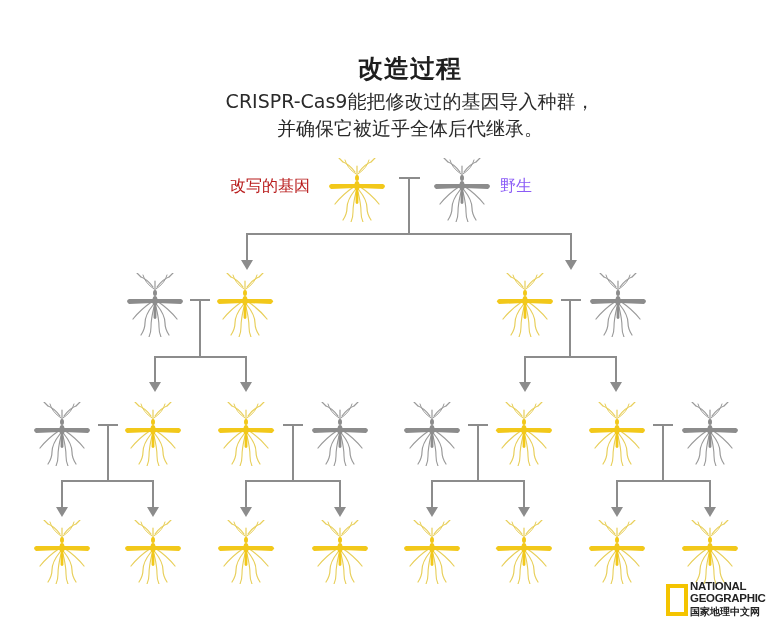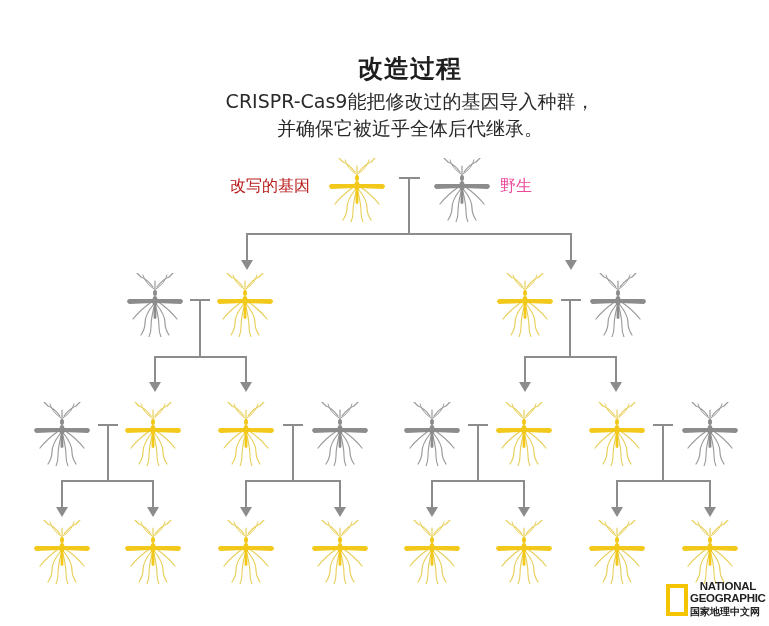--- a/index.html
+++ b/index.html
@@ -6,23 +6,23 @@
   body { width: 769px; height: 626px; position: relative; overflow: hidden;
          font-family: "DejaVu Sans", "Liberation Sans", sans-serif; }
   .title { position: absolute; left: 0; width: 820px; top: 52px; text-align: center;
            font-size: 25px; font-weight: bold; color: #1e1e1e; letter-spacing: 1px; }
   .sub { position: absolute; left: 0; width: 820px; text-align: center;
          font-size: 19px; color: #2a2a2a; }
   .sub1 { top: 89px; }
   .sub2 { top: 116px; }
   .legend-label { position: absolute; font-size: 16px; top: 176px; }
   .legend-mod { left: 230px; color: #b91c1c; }
-  .legend-wild { left: 500px; color: #ec4899; }
+  .legend-wild { left: 500px; color: #8b5cf6; }
   svg.diagram { position: absolute; left: 0; top: 0; }
-  .logo { position: absolute; left: 666px; top: 580px; width: 100px; height: 40px; text-align: center; }
+  .logo { position: absolute; left: 666px; top: 580px; width: 100px; height: 40px; }
   .logo-box { position: absolute; left: 0; top: 4px; width: 14px; height: 24px;
               border: 4px solid #f4c400; box-sizing: content-box; }
   .logo-text { position: absolute; left: 24px; top: 0; font-family: "Liberation Sans", sans-serif;
                font-weight: bold; color: #222; line-height: 12px; font-size: 11.5px; letter-spacing: -0.3px; }
   .logo-cn { position: absolute; left: 24px; top: 25px; font-size: 10px; font-weight: bold; color: #222;
              white-space: nowrap; }
 </style>
 <style>.wing{fill:var(--wing);} .leg{stroke:var(--leg);stroke-linecap:round;}</style></head>
 <body>
 

